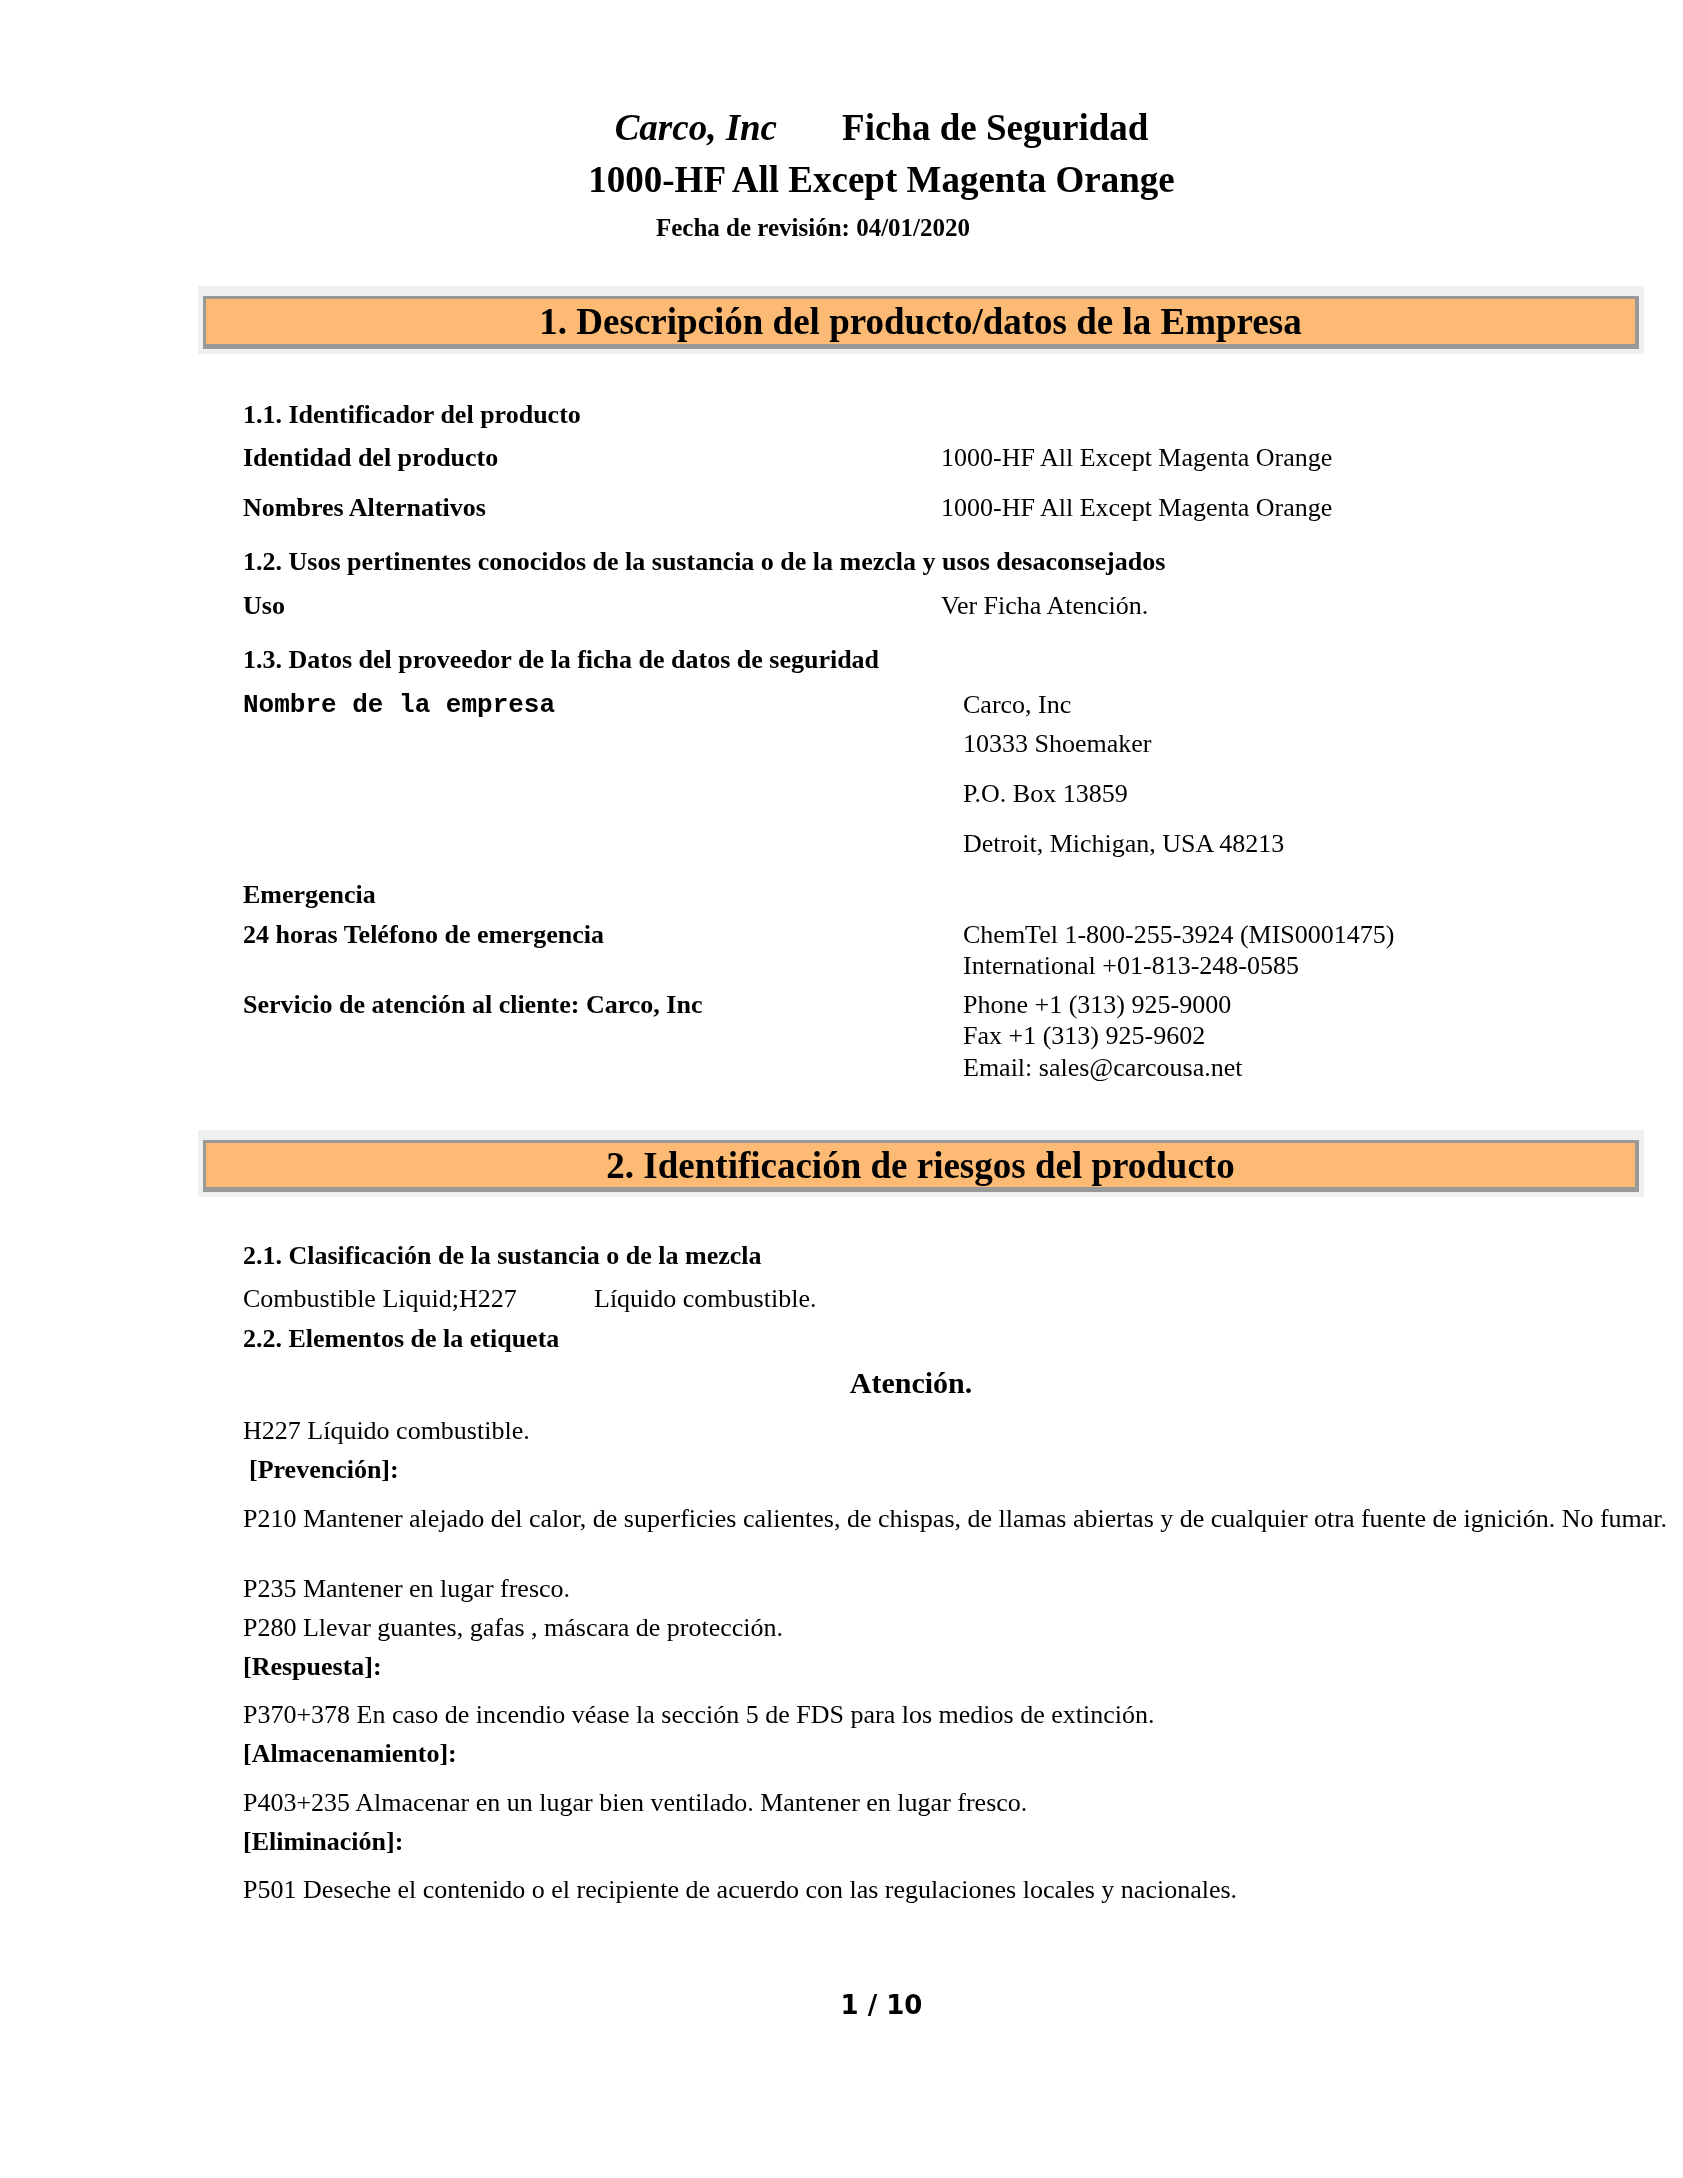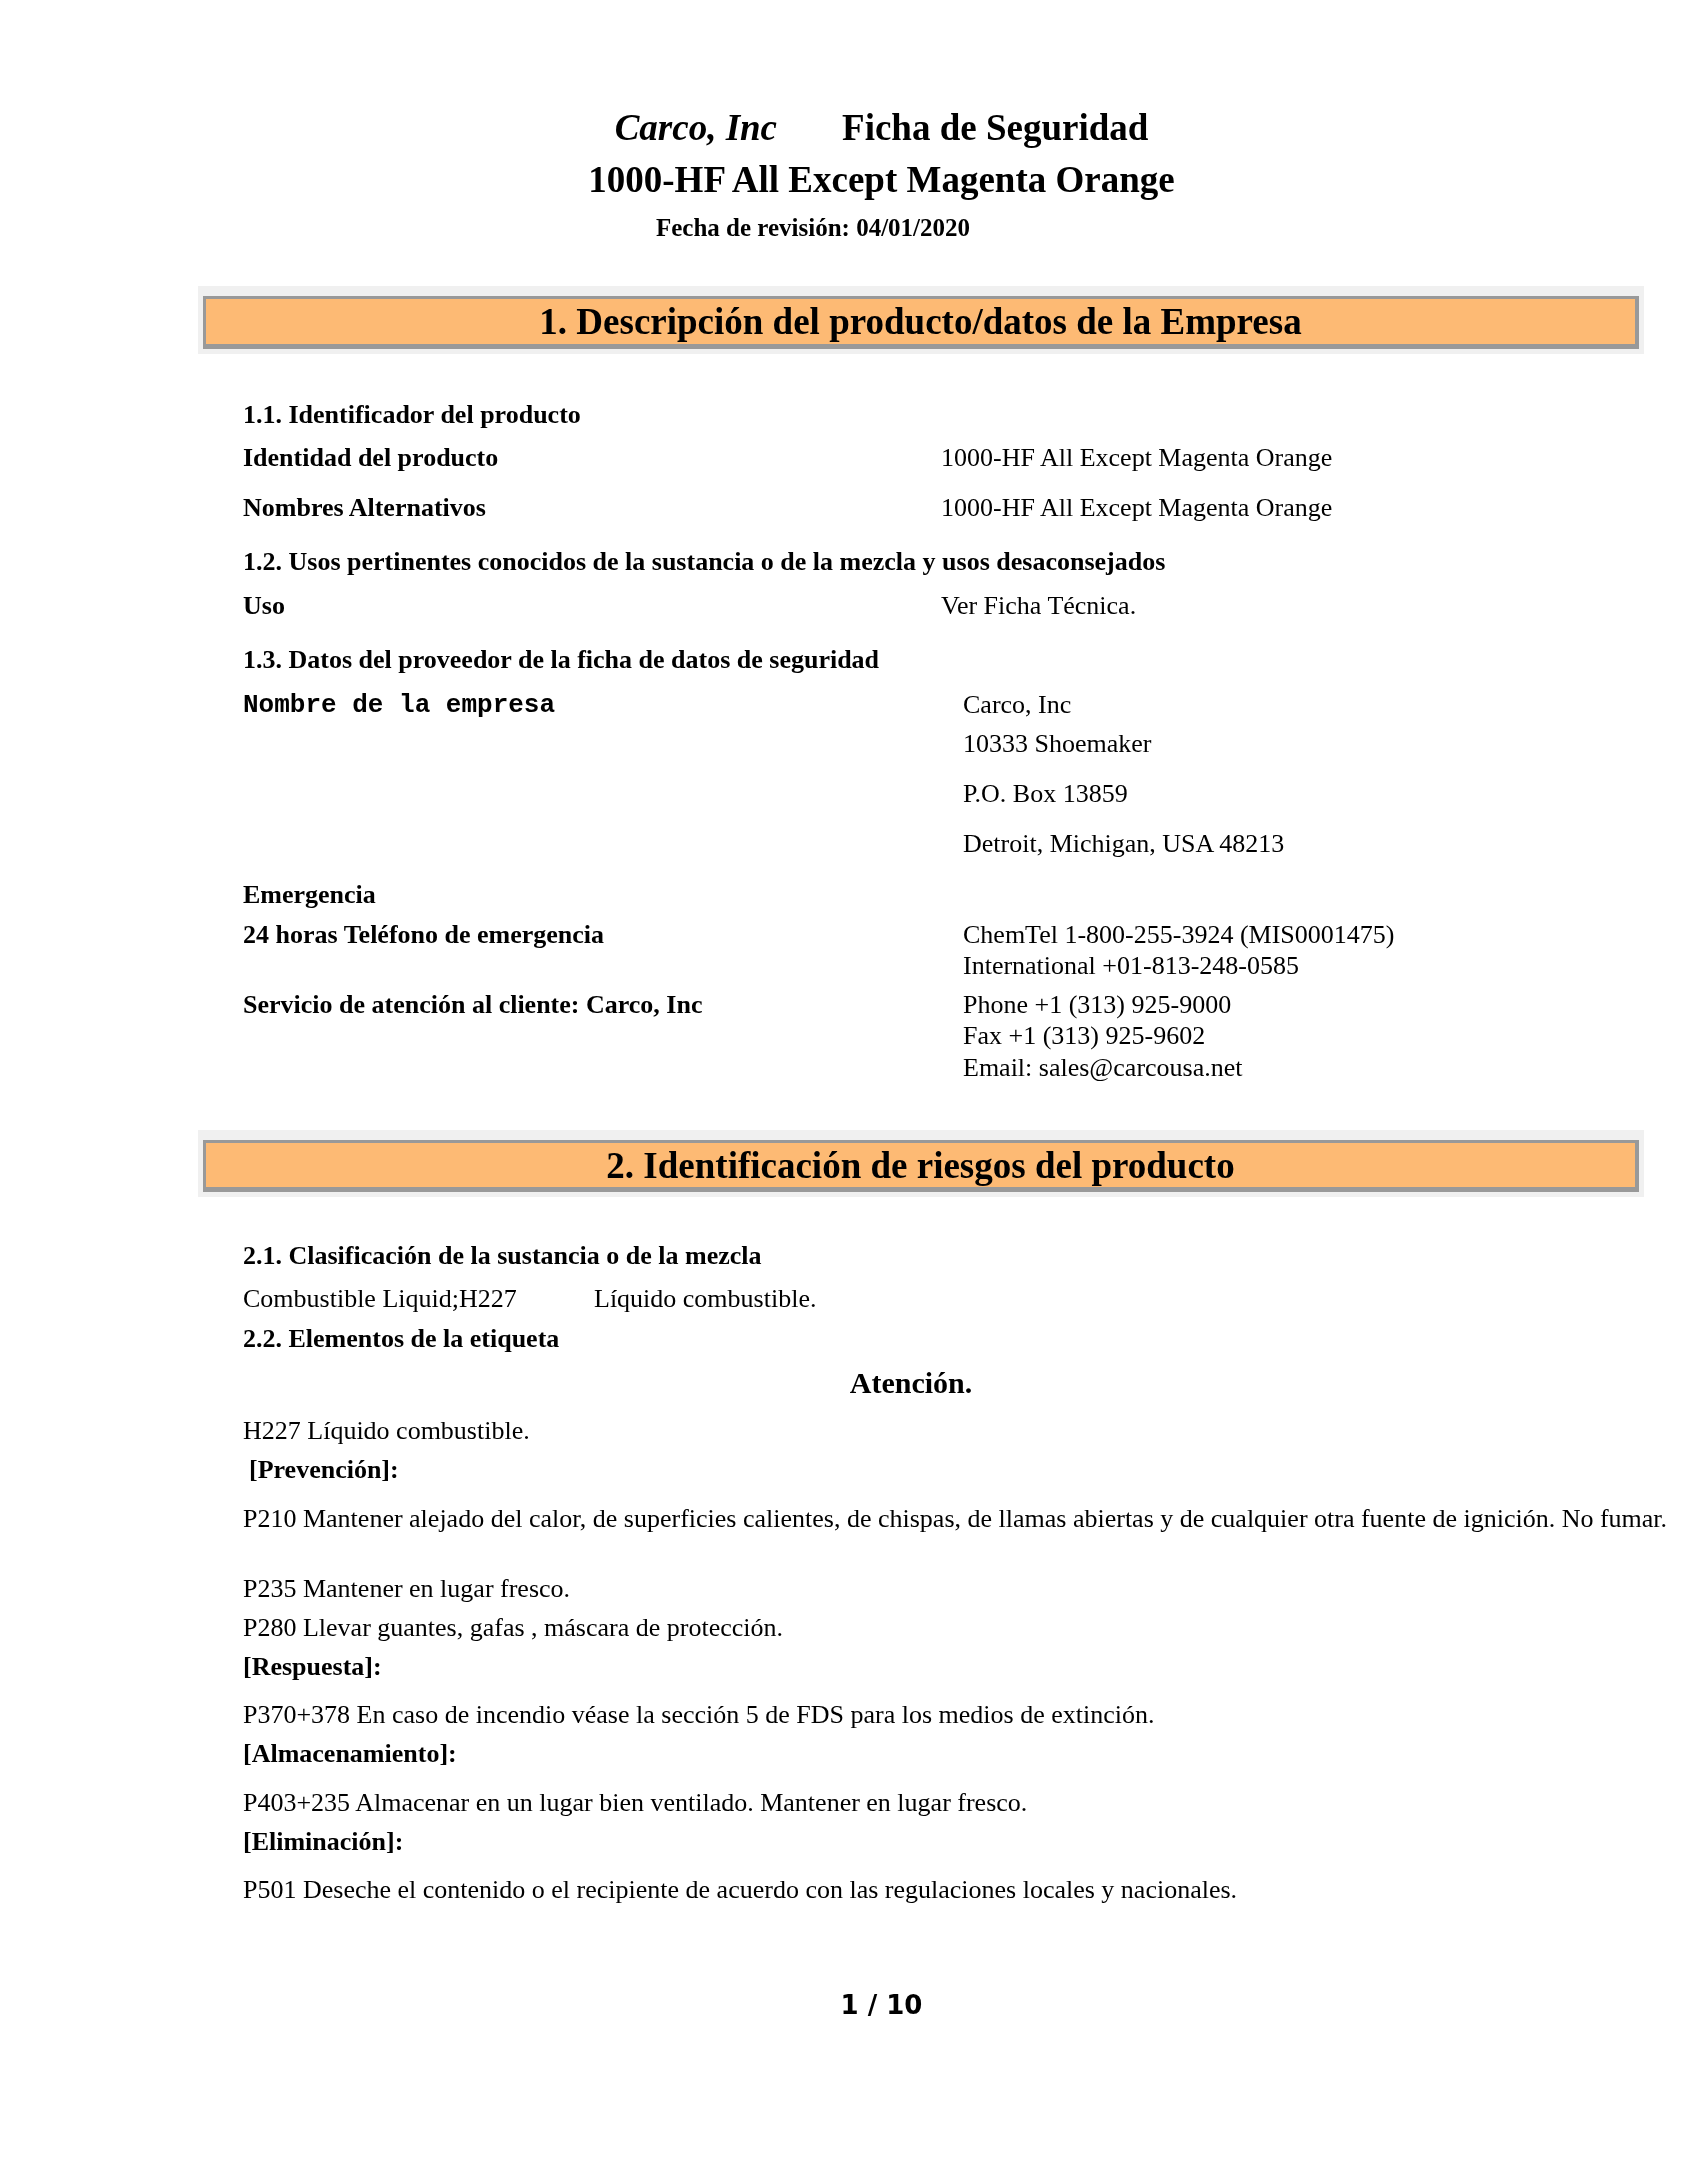--- a/index.html
+++ b/index.html
@@ -42,21 +42,21 @@
   </div>
 </div>
 
 <div class="abs t b lbl" style="top:402px;">1.1. Identificador del producto</div>
 <div class="abs t b lbl" style="top:445px;">Identidad del producto</div>
 <div class="abs t v1" style="top:445px;">1000-HF All Except Magenta Orange</div>
 <div class="abs t b lbl" style="top:495px;">Nombres Alternativos</div>
 <div class="abs t v1" style="top:495px;">1000-HF All Except Magenta Orange</div>
 <div class="abs t b lbl" style="top:549px;">1.2. Usos pertinentes conocidos de la sustancia o de la mezcla y usos desaconsejados</div>
 <div class="abs t b lbl" style="top:593px;">Uso</div>
-<div class="abs t v1" style="top:593px;">Ver Ficha Técnica.</div>
+<div class="abs t v1" style="top:593px;">Ver Ficha Atención.</div>
 <div class="abs t b lbl" style="top:647px;">1.3. Datos del proveedor de la ficha de datos de seguridad</div>
 
 <div class="abs t b lbl" style="top:692px;font-family:Liberation Mono, monospace;">Nombre de la empresa</div>
 <div class="abs t v2" style="top:692px;">Carco, Inc</div>
 <div class="abs t v2" style="top:731px;">10333 Shoemaker</div>
 <div class="abs t v2" style="top:781px;">P.O. Box 13859</div>
 <div class="abs t v2" style="top:831px;">Detroit, Michigan, USA 48213</div>
 
 <div class="abs t b lbl" style="top:882px;">Emergencia</div>
 <div class="abs t b lbl" style="top:922px;">24 horas Teléfono de emergencia</div>

